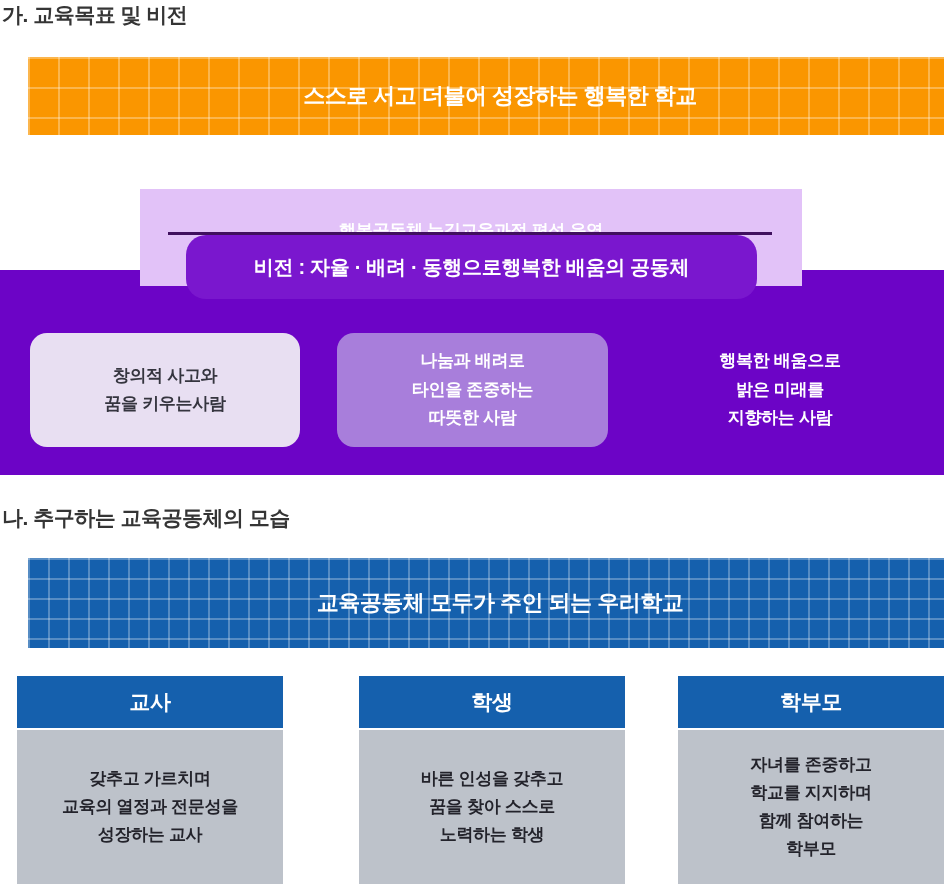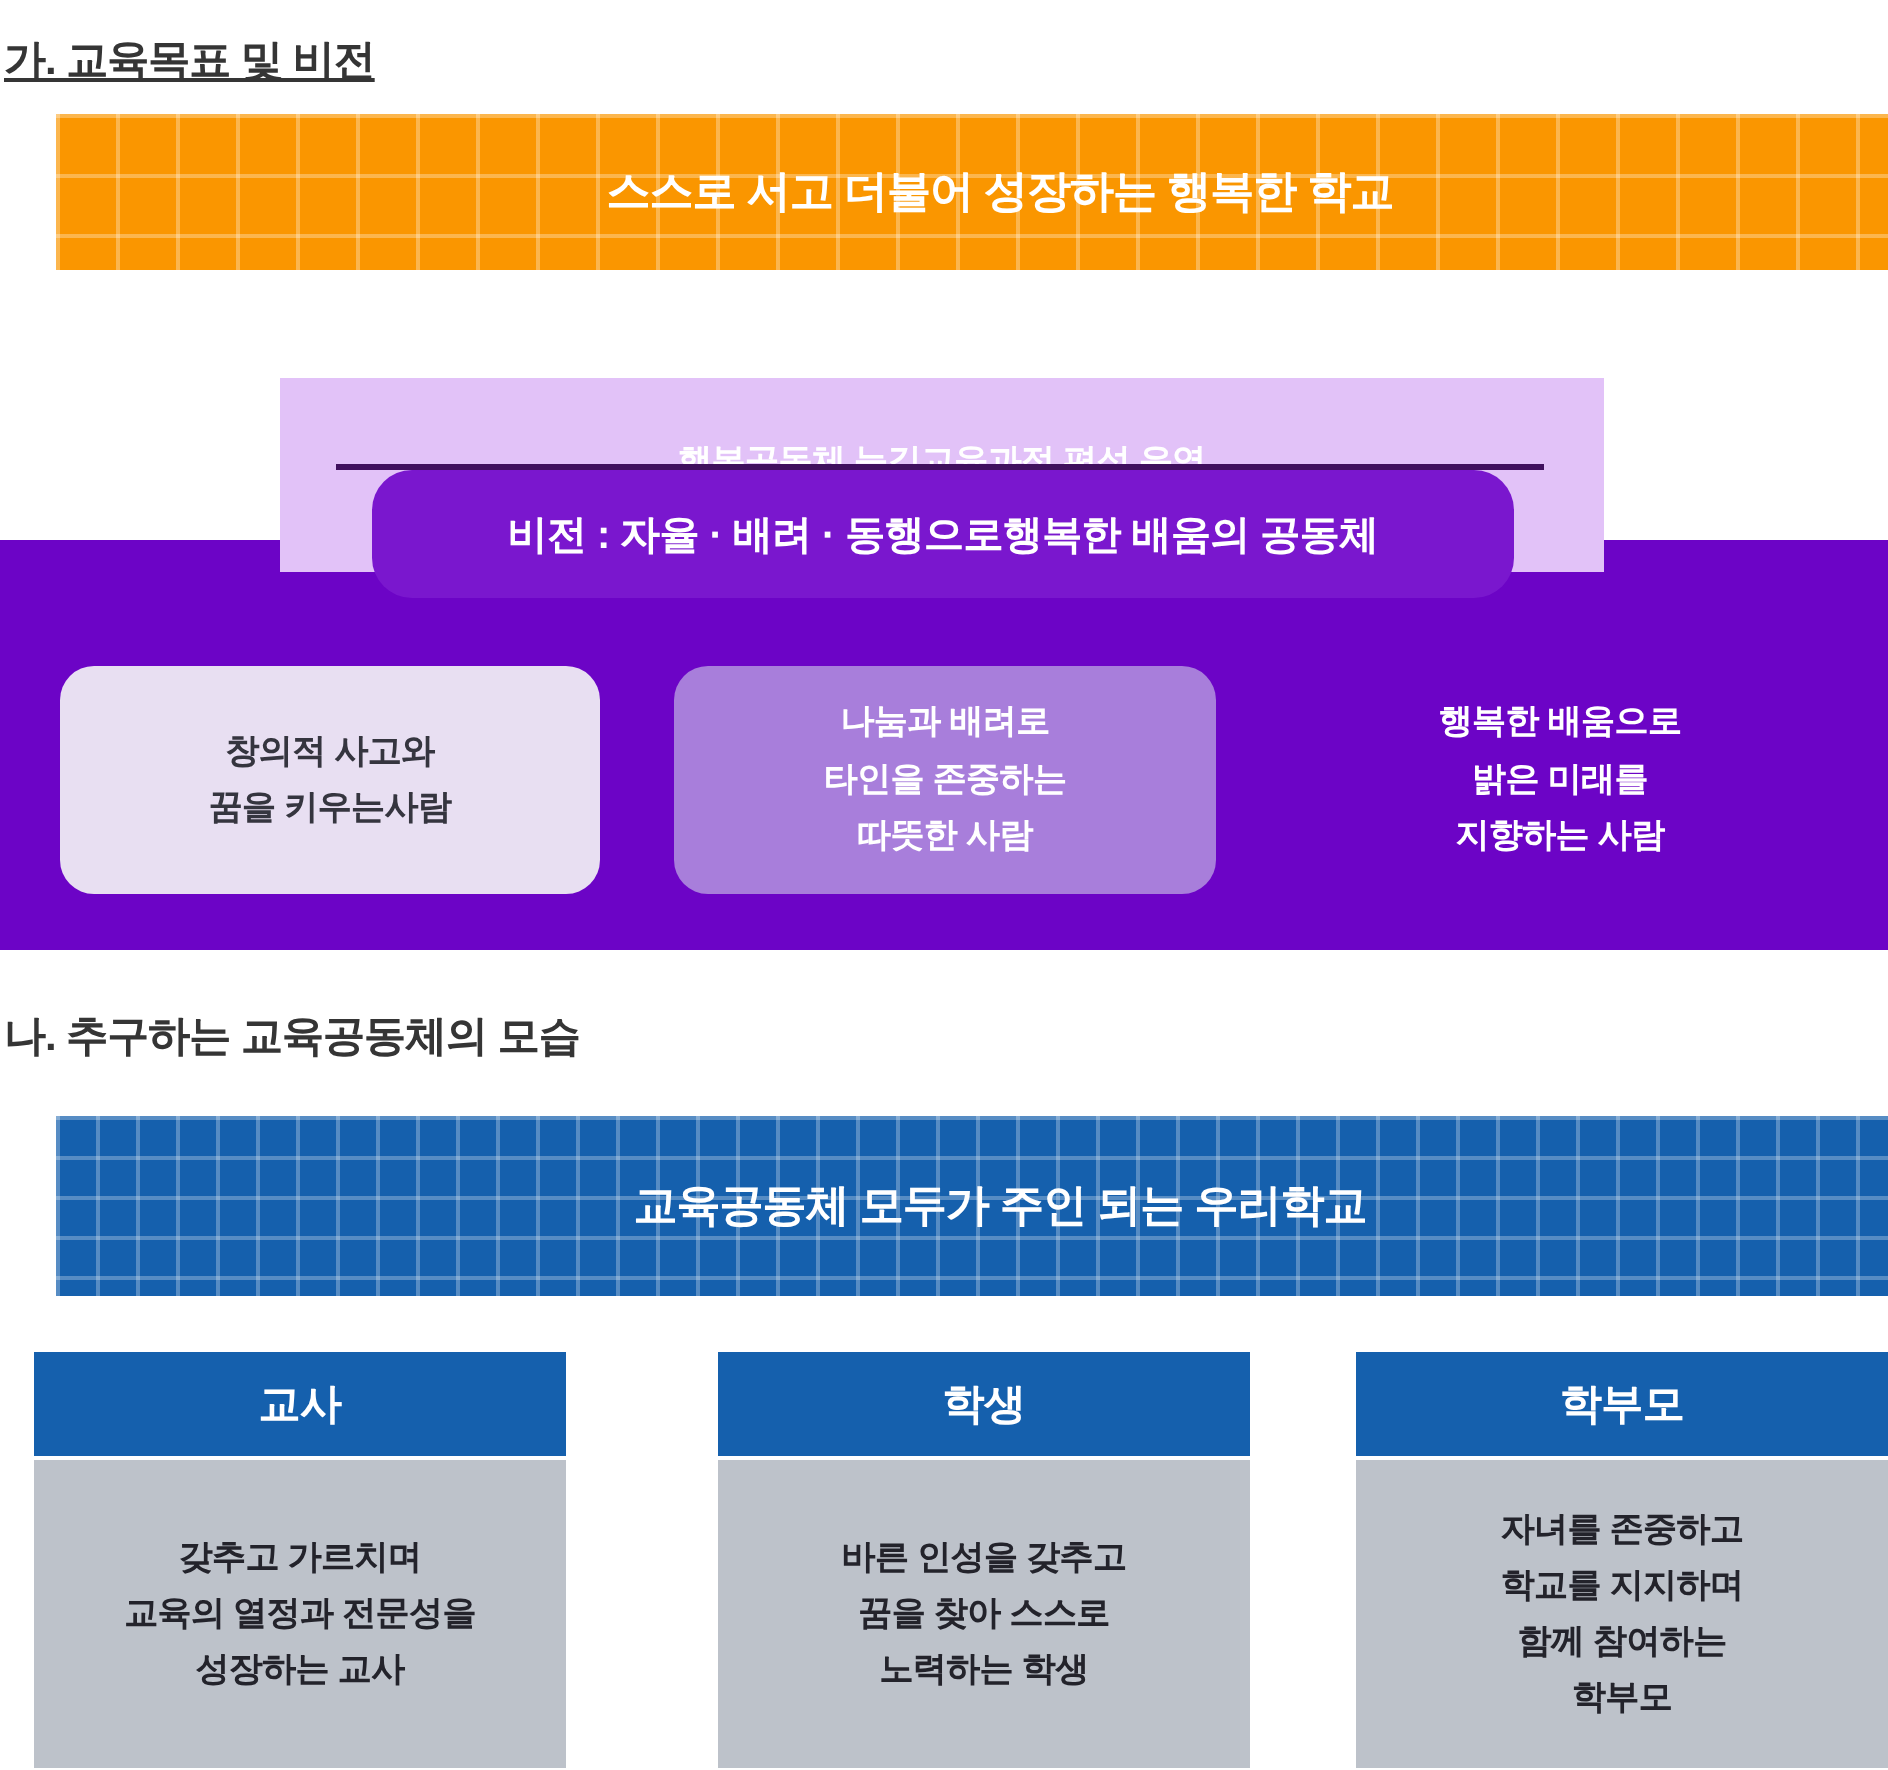--- a/index.html
+++ b/index.html
@@ -11,21 +11,21 @@
     overflow:hidden;
   }
   .abs{position:absolute;box-sizing:border-box;}
 
   
   .sec-heading{
     left:2px;width:700px;height:26px;
     font-size:21px;font-weight:800;color:#353535;
     letter-spacing:-0.5px;white-space:nowrap;
   }
-  #heading-a{top:16px;text-decoration:underline;}
+  #heading-a{top:1px;}
   #heading-b{top:504px;}
 
   
   .banner{
     left:0;width:944px;text-align:center;color:#ffffff;
     font-weight:700;font-size:22px;letter-spacing:-0.5px;margin-left:28px;
   }
   #goal-banner{
     top:57px;height:78px;line-height:78px;
     background-color:#FA9600;

